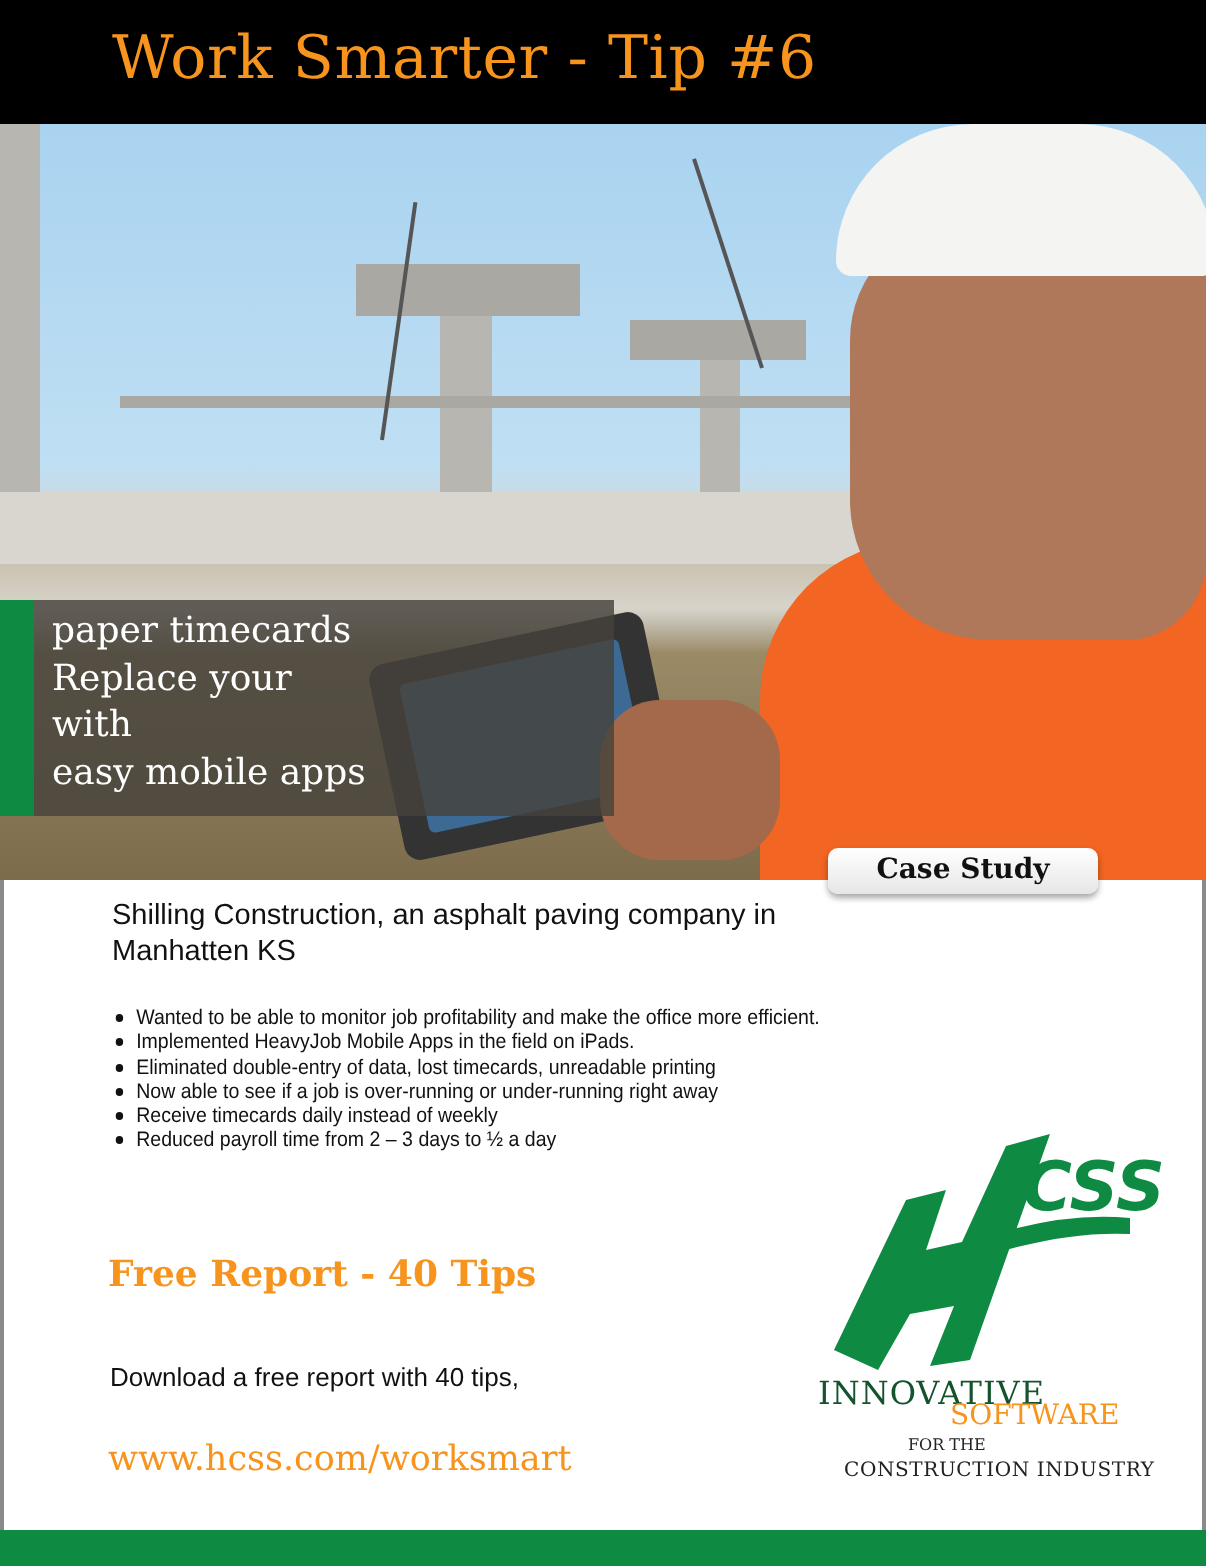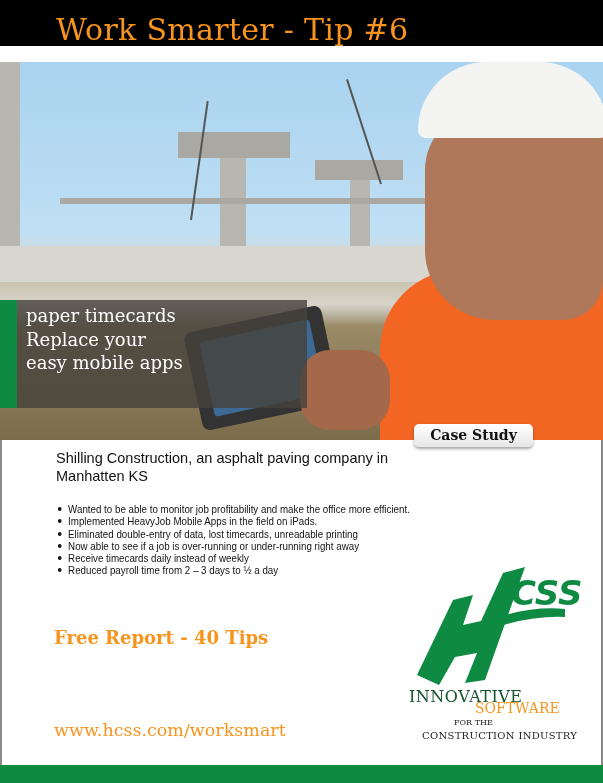--- a/index.html
+++ b/index.html
@@ -1,35 +1,35 @@
 <!DOCTYPE html>
 <html><head>
 <meta charset="utf-8">
 <style>
   html,body{margin:0;padding:0;}
   body{width:603px;height:783px;position:relative;overflow:hidden;background:#fff;font-family:"Liberation Sans",sans-serif;}
-  .header{position:absolute;left:0;top:0;width:603px;height:46px;background:#000;}
+  .header{position:absolute;left:0;top:0;width:603px;height:62px;background:#000;}
   .header-title{position:absolute;left:56px;top:12px;font-family:"DejaVu Serif",serif;font-size:30px;color:#f7941d;letter-spacing:0.3px;white-space:nowrap;}
   .photo{position:absolute;left:0;top:62px;width:603px;height:378px;overflow:hidden;
     background:linear-gradient(180deg,#a9d3f0 0%,#bfdff3 45%,#cfd8dc 52%,#b8b2a2 55%,#c9c2b0 58%,#d8d4ca 64%,#c4beb0 66%,#9a8a66 70%,#8a7a58 85%,#7c6c4c 100%);}
   .pillar{position:absolute;background:#b7b6b0;}
   .deck{position:absolute;background:#a9a8a2;}
   .crane{position:absolute;width:2px;background:#555;transform-origin:bottom center;}
   .worker-helmet{position:absolute;left:418px;top:62px;width:190px;height:76px;background:#f4f4f2;border-radius:90px 90px 10px 10px;}
   .worker-face{position:absolute;left:425px;top:110px;width:178px;height:210px;background:#b0785a;border-radius:60px 10px 40px 70px;}
   .worker-vest{position:absolute;left:380px;top:270px;width:230px;height:170px;background:#f26522;border-radius:80px 0 0 0;}
   .worker-shirt{position:absolute;left:470px;top:250px;width:140px;height:190px;background:#c52b22;border-radius:40px 0 0 0;}
   .tablet{position:absolute;left:192px;top:318px;width:140px;height:100px;background:#333;border-radius:8px;transform:rotate(-12deg);}
   .tablet-screen{position:absolute;left:14px;top:12px;width:112px;height:76px;background:#3d6a95;border-radius:3px;}
   .hand{position:absolute;left:300px;top:350px;width:90px;height:80px;background:#a4694a;border-radius:30px;}
   .tagline-bar{position:absolute;left:0;top:300px;width:17px;height:108px;background:#0e8a43;}
   .tagline-box{position:absolute;left:17px;top:300px;width:290px;height:108px;background:rgba(70,66,60,0.82);}
   .tagline{position:absolute;left:26px;top:304px;font-family:"DejaVu Serif",serif;font-size:18px;line-height:23.5px;color:#fff;}
   .tagline div{white-space:nowrap;}
-  .case-tab{position:absolute;left:414px;top:424px;width:119px;height:23px;background:linear-gradient(180deg,#ffffff,#e6e6e6);border-radius:5px;box-shadow:0 2px 3px rgba(0,0,0,0.35);text-align:center;font-family:"DejaVu Serif",serif;font-weight:bold;font-size:14px;line-height:23px;color:#111;}
+  .case-tab{position:absolute;left:414px;top:424px;width:135px;height:23px;background:linear-gradient(180deg,#ffffff,#e6e6e6);border-radius:5px;box-shadow:0 2px 3px rgba(0,0,0,0.35);text-align:center;font-family:"DejaVu Serif",serif;font-weight:bold;font-size:14px;line-height:23px;color:#111;}
   .case-panel{position:absolute;left:34px;top:444px;width:360px;height:153px;
     box-shadow:-3px 3px 4px rgba(0,0,0,0.25);
     -webkit-mask-image:linear-gradient(90deg,#000 85%,transparent 100%);mask-image:linear-gradient(90deg,#000 85%,transparent 100%);}
   .case-content{position:absolute;left:56px;top:449px;width:540px;}
   .case-heading{font-size:14.5px;line-height:18px;color:#111;}
   .case-list{margin:18px 0 0 0;padding:0;list-style:none;}
   .case-list li{position:relative;padding-left:13px;font-size:10.5px;line-height:12.3px;color:#111;white-space:nowrap;transform:scaleX(0.93);transform-origin:left;}
   .case-list li::before{content:"";position:absolute;left:2px;top:4px;width:4px;height:4px;border-radius:50%;background:#111;}
   .edge-left{position:absolute;left:0;top:440px;width:2px;height:325px;background:#8a8a8a;}
   .edge-right{position:absolute;left:601px;top:440px;width:2px;height:325px;background:#8a8a8a;}
@@ -71,20 +71,21 @@
 <div class="tablet">
     <div class="tablet-screen"></div>
   </div>
 <div class="hand"></div>
 
 <div class="tagline-bar"></div>
 <div class="tagline-box"></div>
 <div class="tagline">
   <div>paper timecards</div>
   <div>Replace your</div>
+  <div>with</div>
   <div>easy mobile apps</div>
 </div>
 
 <div class="edge-left"></div>
 <div class="edge-right"></div>
 
 <div class="case-tab">Case Study</div>
 <div class="case-panel"></div>
 <div class="case-content">
   <div class="case-heading">
@@ -98,20 +99,21 @@
     <li>Now able to see if a job is over-running or under-running right away</li>
     <li>Receive timecards daily instead of weekly</li>
     <li>Reduced payroll time from 2 – 3 days to ½ a day</li>
   </ul>
 </div>
 
 <div class="report-title">
   <div>Free Report - 40 Tips</div>
 </div>
 <div class="report-desc">
+  <div>Download a free report with 40 tips,</div>
 </div>
 <div class="report-url">www.hcss.com/worksmart</div>
 
 <svg class="logo" viewBox="0 0 170 180">
   <g fill="#0e8a43">
     <polygon points="2,110 38,35 58,30 48,60 66,56 88,8 110,2 70,115 50,118 62,88 40,92 24,120"></polygon>
     <path d="M60,60 Q110,40 150,44 L150,52 Q110,50 58,70 Z"></path>
     <text x="96" y="40" font-family="DejaVu Sans, sans-serif" font-weight="bold" font-style="italic" font-size="34">CSS</text>
   </g>
 </svg>

